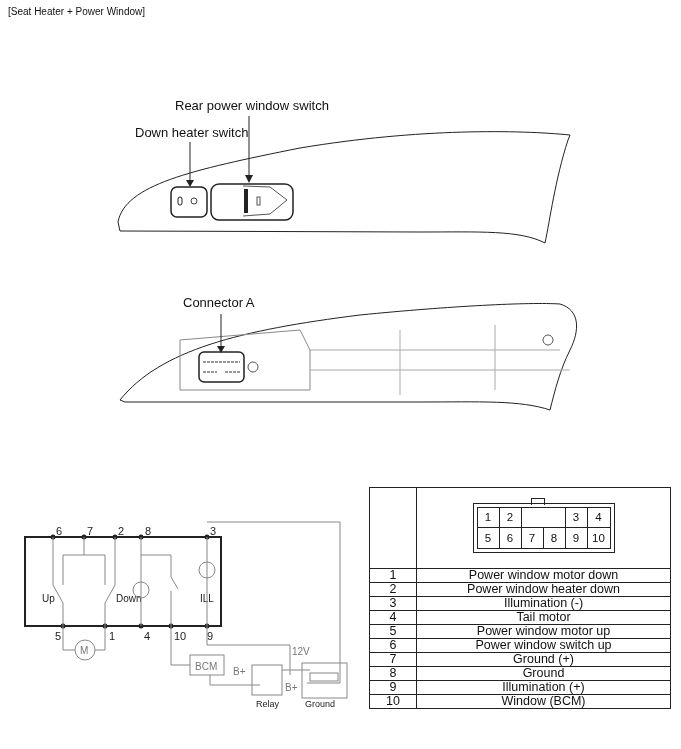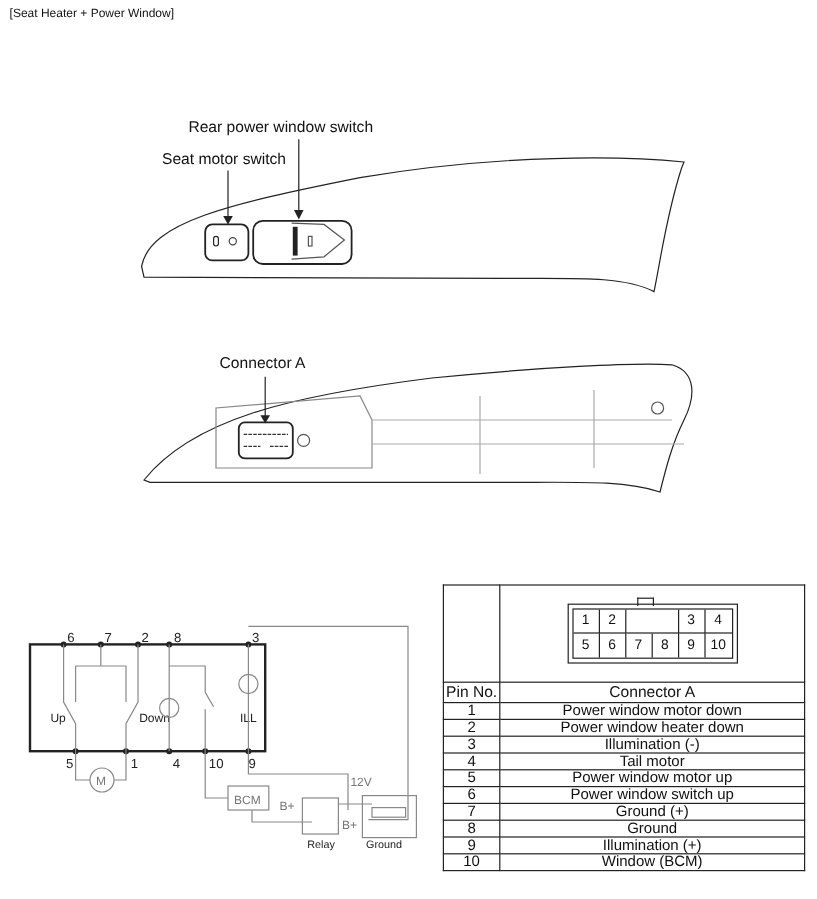--- a/index.html
+++ b/index.html
@@ -20,22 +20,22 @@
                 display:grid; grid-template-columns:repeat(6,1fr); grid-template-rows:1fr 1fr; }
   .conn-inner div { border-right:1px solid #222; border-bottom:1px solid #222; font-size:11.5px;
                     display:flex; align-items:center; justify-content:center; }
   .conn-tab { position:absolute; left:57px; top:-6px; width:12px; height:6px; border:1px solid #222; border-bottom:none; }
 </style>
 </head>
 <body>
 
 <div class="abs title">[Seat Heater + Power Window]</div>
 
-<div class="abs label" style="left:157px;top:98px;text-align:right;">Rear power window switch</div>
-<div class="abs label" style="left:135px;top:125px;">Seat motor switch</div>
+<div class="abs label" style="left:175px;top:98px;text-align:right;">Rear power window switch</div>
+<div class="abs label" style="left:135px;top:125px;">Down heater switch</div>
 <svg class="abs" style="left:0;top:0;" width="681" height="260">
   <path d="M118,222 C125,185 190,170 300,148 C420,128 520,130 570,135 L568,140 C555,180 550,220 545,243 C520,230 480,232 420,232 L120,231 Z" fill="none" stroke="#222" stroke-width="1"></path>
   <line x1="190" y1="142" x2="190" y2="182" stroke="#222"></line>
   <polygon points="186,180 194,180 190,187" fill="#222"></polygon>
   <line x1="249" y1="116" x2="249" y2="176" stroke="#222"></line>
   <polygon points="245,175 253,175 249,183" fill="#222"></polygon>
   <rect x="171" y="187" width="36" height="30" rx="6" fill="none" stroke="#222" stroke-width="1.5"></rect>
   <rect x="178" y="197" width="4" height="8" rx="2" fill="none" stroke="#222"></rect>
   <circle cx="194" cy="201" r="3" fill="none" stroke="#444"></circle>
   <rect x="211" y="184" width="82" height="36" rx="8" fill="none" stroke="#222" stroke-width="1.5"></rect>
@@ -140,24 +140,20 @@
           <div style="border-bottom:none;">5</div>
           <div style="border-bottom:none;">6</div>
           <div style="border-bottom:none;">7</div>
           <div style="border-bottom:none;">8</div>
           <div style="border-bottom:none;">9</div>
           <div style="border:none;">10</div>
         </div>
       </div>
     </td>
   </tr>
-  <tr class="hdr">
-    <td class="pin">Pin No.</td>
-    <td>Connector A</td>
-  </tr>
   <tr>
         <td>1</td>
         <td>Power window motor down</td>
       </tr>
   <tr>
         <td>2</td>
         <td>Power window heater down</td>
       </tr>
   <tr>
         <td>3</td>

